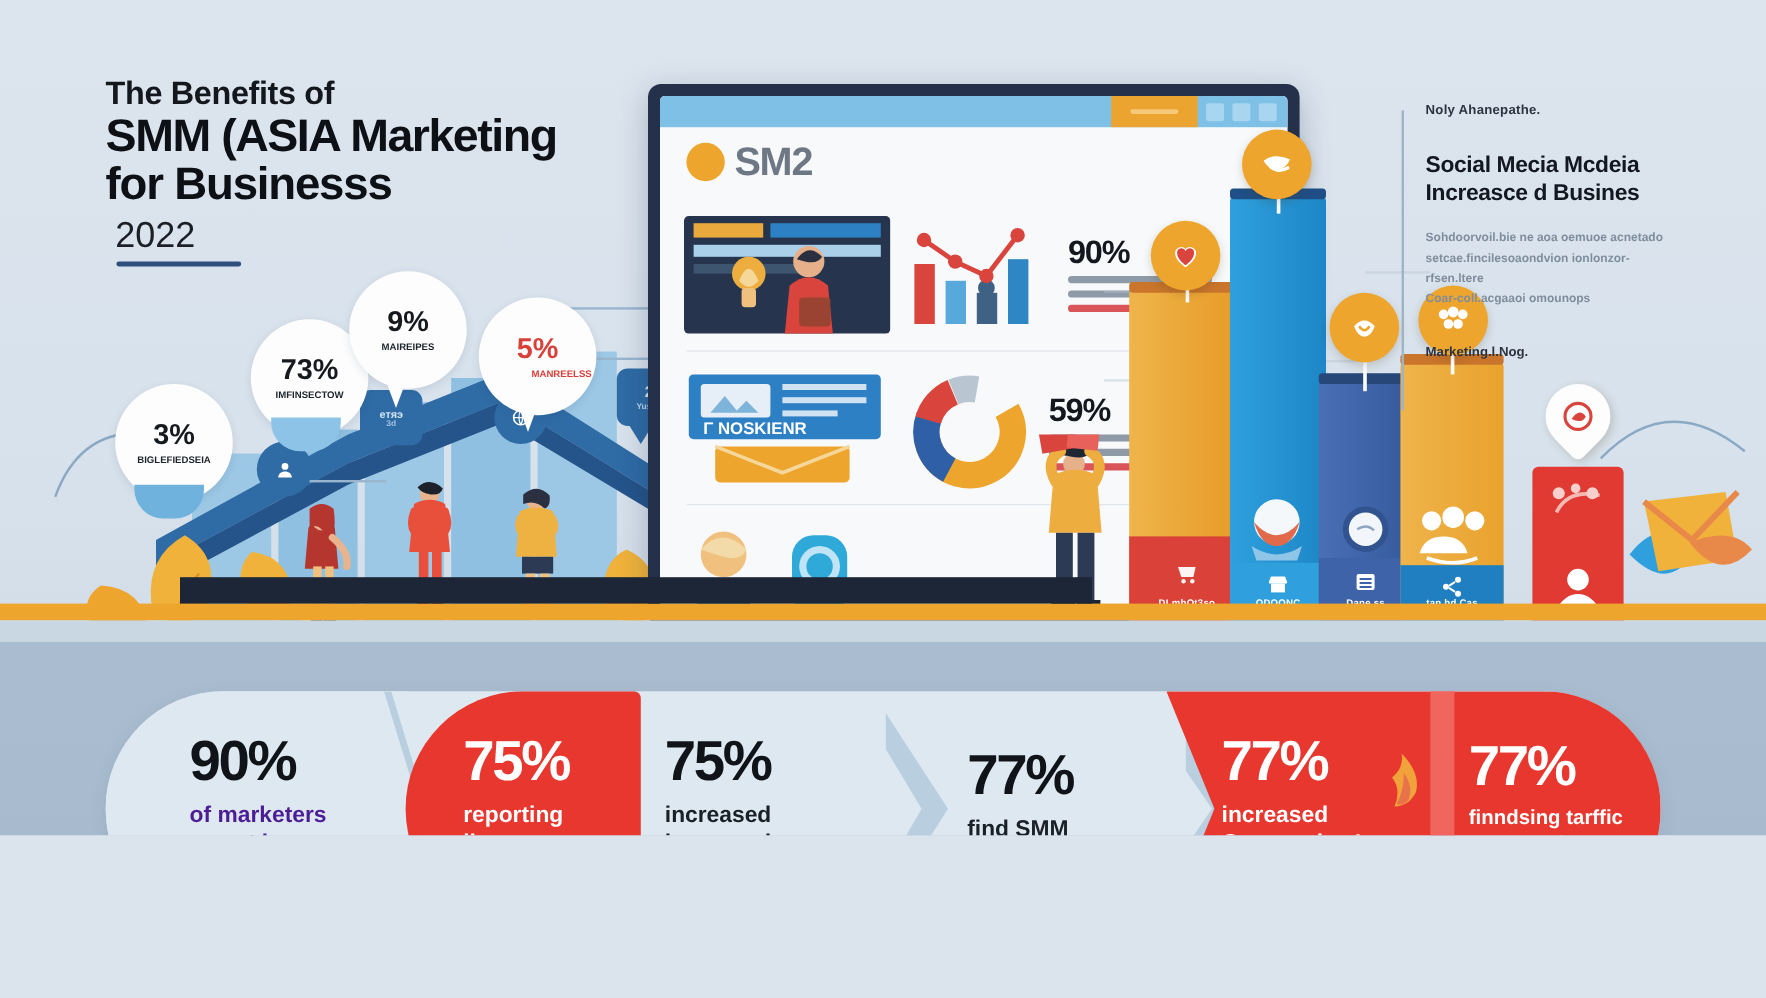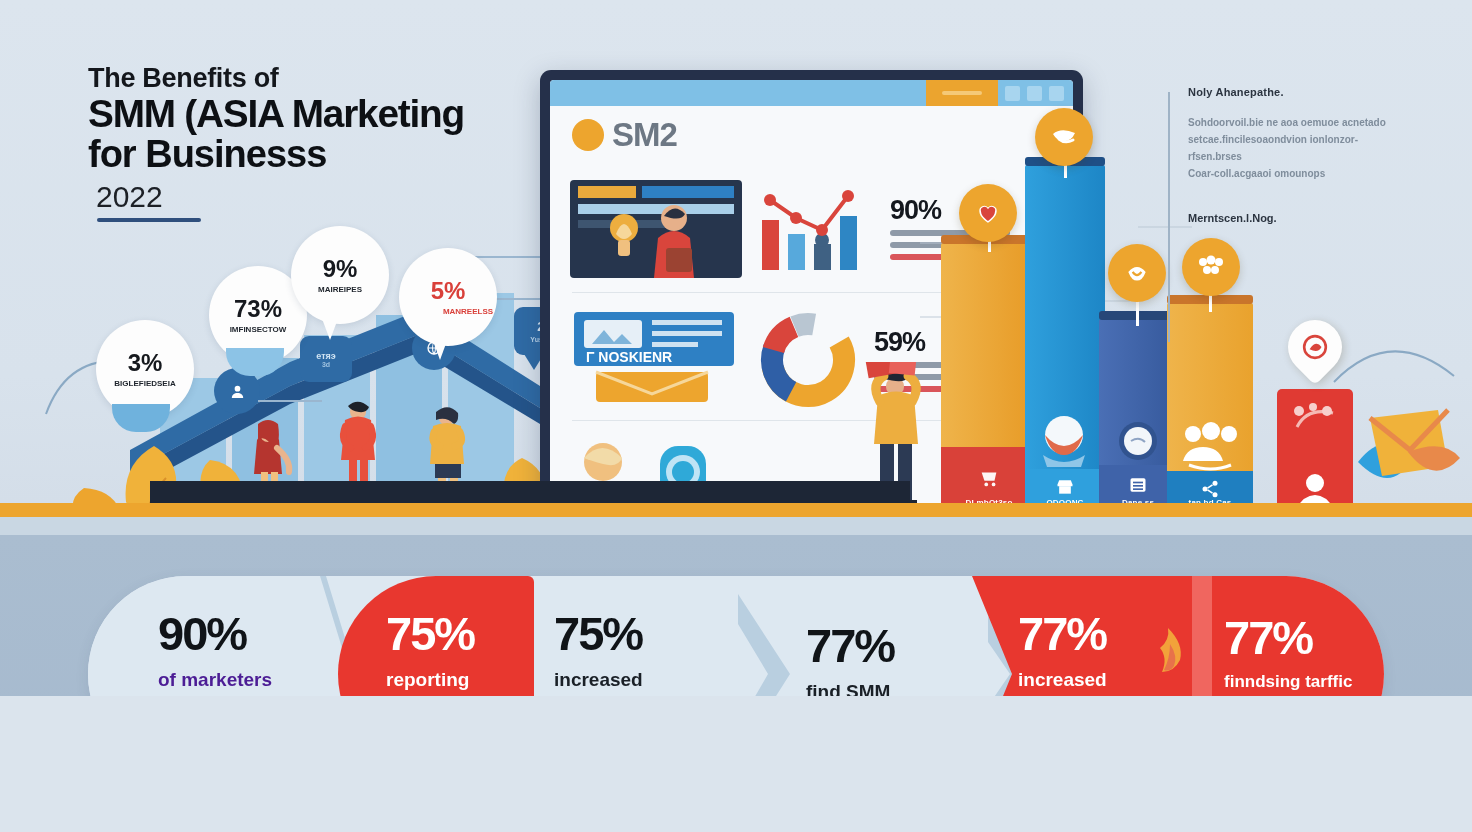--- a/index.html
+++ b/index.html
@@ -128,21 +128,21 @@
         <polygon points="10,150 170,62 300,10 420,86 420,108 300,34 170,86 10,172" fill="#2f6ba5"></polygon>
         <polygon points="10,172 170,86 300,34 420,108 420,124 300,52 170,104 10,190" fill="#24548a"></polygon>
       </svg>
 
       <div style="position:absolute;left:214px;top:368px;width:46px;height:46px;border-radius:50%;background:#2f6ba5;display:flex;align-items:center;justify-content:center;">
         <svg width="17" height="17" viewBox="0 0 24 24">
           <circle cx="12" cy="8" r="4" fill="#fff"></circle>
             <path d="M4 21c0-4.4 3.6-7 8-7s8 2.6 8 7z" fill="#fff"></path>
         </svg>
       </div>
-      <div style="position:absolute;left:300px;top:336px;width:52px;height:46px;border-radius:9px;background:#2f6ba5;display:flex;flex-direction:column;align-items:center;justify-content:center;">
+      <div style="position:absolute;left:300px;top:325px;width:52px;height:46px;border-radius:9px;background:#2f6ba5;display:flex;flex-direction:column;align-items:center;justify-content:center;">
         <div style="font-size:9px;font-weight:900;color:#cfe3f3;">eтяэ</div>
         <div style="font-size:7px;font-weight:700;color:#9fc2e0;">3d</div>
       </div>
       <div style="position:absolute;left:412px;top:326px;width:44px;height:44px;border-radius:50%;background:#2f6ba5;display:flex;align-items:center;justify-content:center;">
         <svg width="16" height="16" viewBox="0 0 24 24">
           <circle cx="12" cy="12" r="9" fill="none" stroke="#fff" stroke-width="2"></circle>
           <path d="M3 12h18M12 3c3 4 3 14 0 18M12 3c-3 4-3 14 0 18" fill="none" stroke="#fff" stroke-width="1.6"></path>
         </svg>
       </div>
 
@@ -478,24 +478,25 @@
         <path d="M10 64 q26 -34 54 -4 q-20 38 -54 4Z" fill="#2fa0dd"></path>
         <path d="M22 20 l68 -8 10 56 -66 10Z" fill="#f0b23a"></path>
         <path d="M22 20 l40 32 38 -40" fill="none" stroke="#e8894a" stroke-width="5"></path>
         <path d="M60 54 q36 -14 52 6 q-26 28 -52 -6Z" fill="#e8894a"></path>
       </svg>
     </div>
 
     <div id="rtick"></div>
     <div id="rcol">
       <div class="r-kicker">Noly Ahanepathe.</div>
+      <div class="r-head">Social Mecia Mcdeia Increasce d Busines</div>
       <div class="r-body" style="white-space:pre-line;">Sohdoorvoil.bie ne aoa oemuoe acnetado
-setcae.fincilesoaondvion ionlonzor-rfsen.brses
+setcae.fincilesoaondvion ionlonzor-rfsen.ltere
 Coar-coll.acgaaoi omounops</div>
-      <div class="r-sub">Merntscen.l.Nog.</div>
+      <div class="r-sub">Marketing.l.Nog.</div>
     </div>
 
     <div class="ground" style="bottom:18px;height:14px;background:#eda52e;"></div>
     <div class="ground" style="bottom:0;height:18px;background:#c9d7e3;"></div>
     <div style="position:absolute;left:150px;bottom:32px;width:760px;height:22px;background:#1d2636;"></div>
   </div>
 
   <div id="lower">
     <div id="pill">
 

